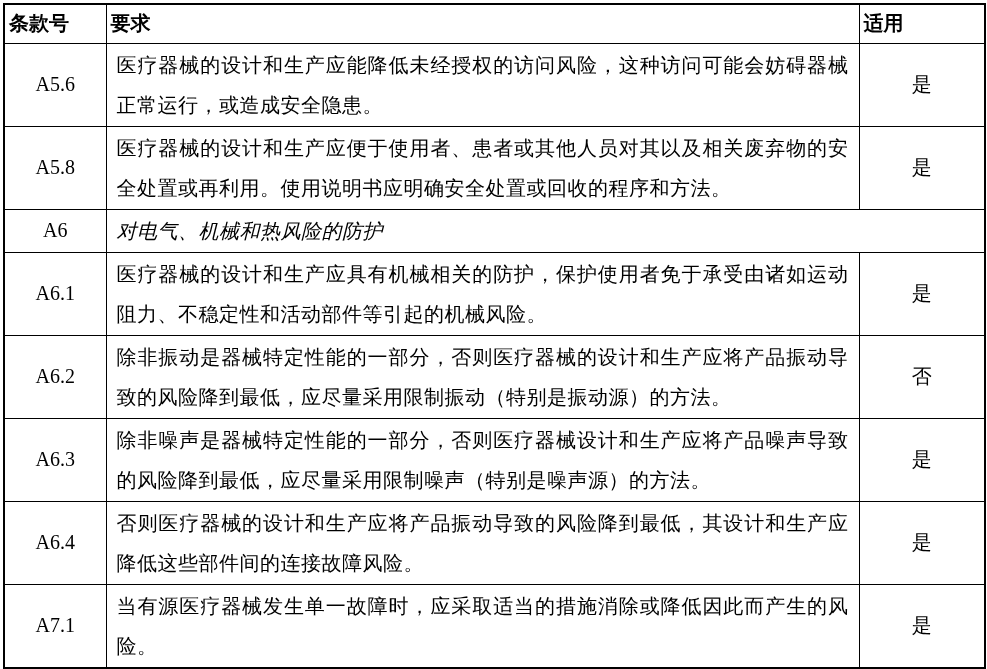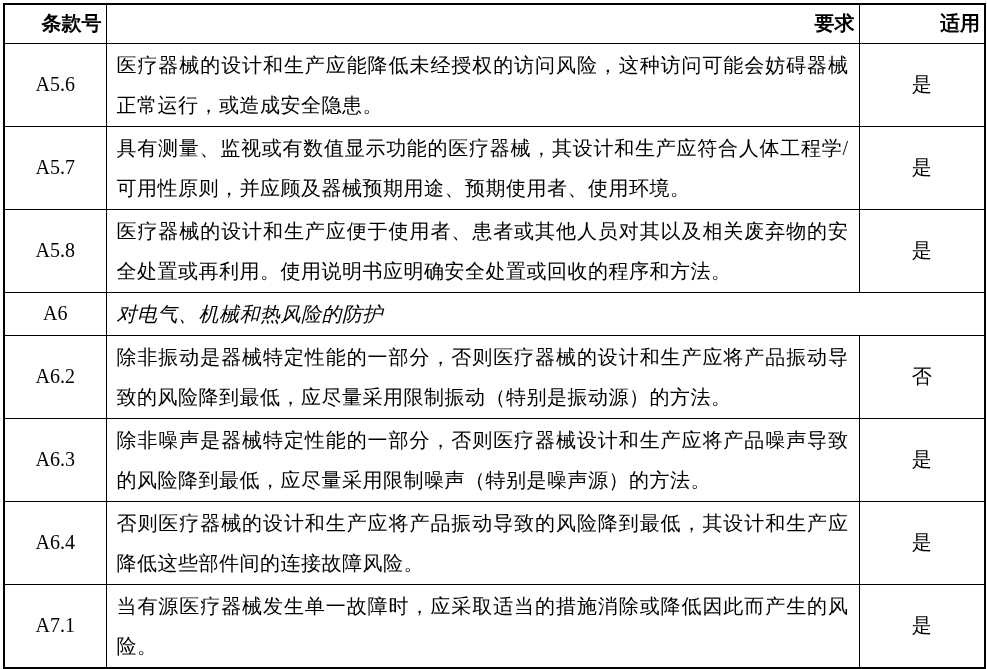--- a/index.html
+++ b/index.html
@@ -32,21 +32,21 @@
     box-sizing: border-box;
     overflow: hidden;
   }
   tr.header-row {
     height: 39px;
   }
   tr.header-row th {
     font-family: "Liberation Sans", "DejaVu Sans", sans-serif;
     font-weight: bold;
     font-size: 20px;
-    text-align: right;
+    text-align: left;
     padding: 2px 4px;
   }
   td.clause {
     font-size: 20px;
     text-align: center;
     padding: 2px 4px;
   }
   td.req {
     font-size: 20px;
     line-height: 40px;
@@ -81,32 +81,32 @@
     </tr>
   </thead>
   <tbody>
 
   <tr class="item-row">
         <td class="clause">A5.6</td>
         <td class="req">医疗器械的设计和生产应能降低未经授权的访问风险，这种访问可能会妨碍器械正常运行，或造成安全隐患。</td>
         <td class="appl">是</td>
       </tr>
       <tr class="item-row">
-        <td class="clause">A5.7</td>
-        <td class="req">具有测量、监视或有数值显示功能的医疗器械，其设计和生产应符合人体工程学/可用性原则，并应顾及器械预期用途、预期使用者、使用环境。</td>
-        <td class="appl">是</td>
-      </tr>
-      <tr class="item-row">
         <td class="clause">A5.8</td>
         <td class="req">医疗器械的设计和生产应便于使用者、患者或其他人员对其以及相关废弃物的安全处置或再利用。使用说明书应明确安全处置或回收的程序和方法。</td>
         <td class="appl">是</td>
       </tr>
       <tr class="section-row">
         <td class="clause">A6</td>
         <td class="req" colspan="2">对电气、机械和热风险的防护</td>
+      </tr>
+      <tr class="item-row">
+        <td class="clause">A6.1</td>
+        <td class="req">医疗器械的设计和生产应具有机械相关的防护，保护使用者免于承受由诸如运动阻力、不稳定性和活动部件等引起的机械风险。</td>
+        <td class="appl">是</td>
       </tr>
       <tr class="item-row">
         <td class="clause">A6.2</td>
         <td class="req">除非振动是器械特定性能的一部分，否则医疗器械的设计和生产应将产品振动导致的风险降到最低，应尽量采用限制振动（特别是振动源）的方法。</td>
         <td class="appl">否</td>
       </tr>
       <tr class="item-row">
         <td class="clause">A6.3</td>
         <td class="req">除非噪声是器械特定性能的一部分，否则医疗器械设计和生产应将产品噪声导致的风险降到最低，应尽量采用限制噪声（特别是噪声源）的方法。</td>
         <td class="appl">是</td>

